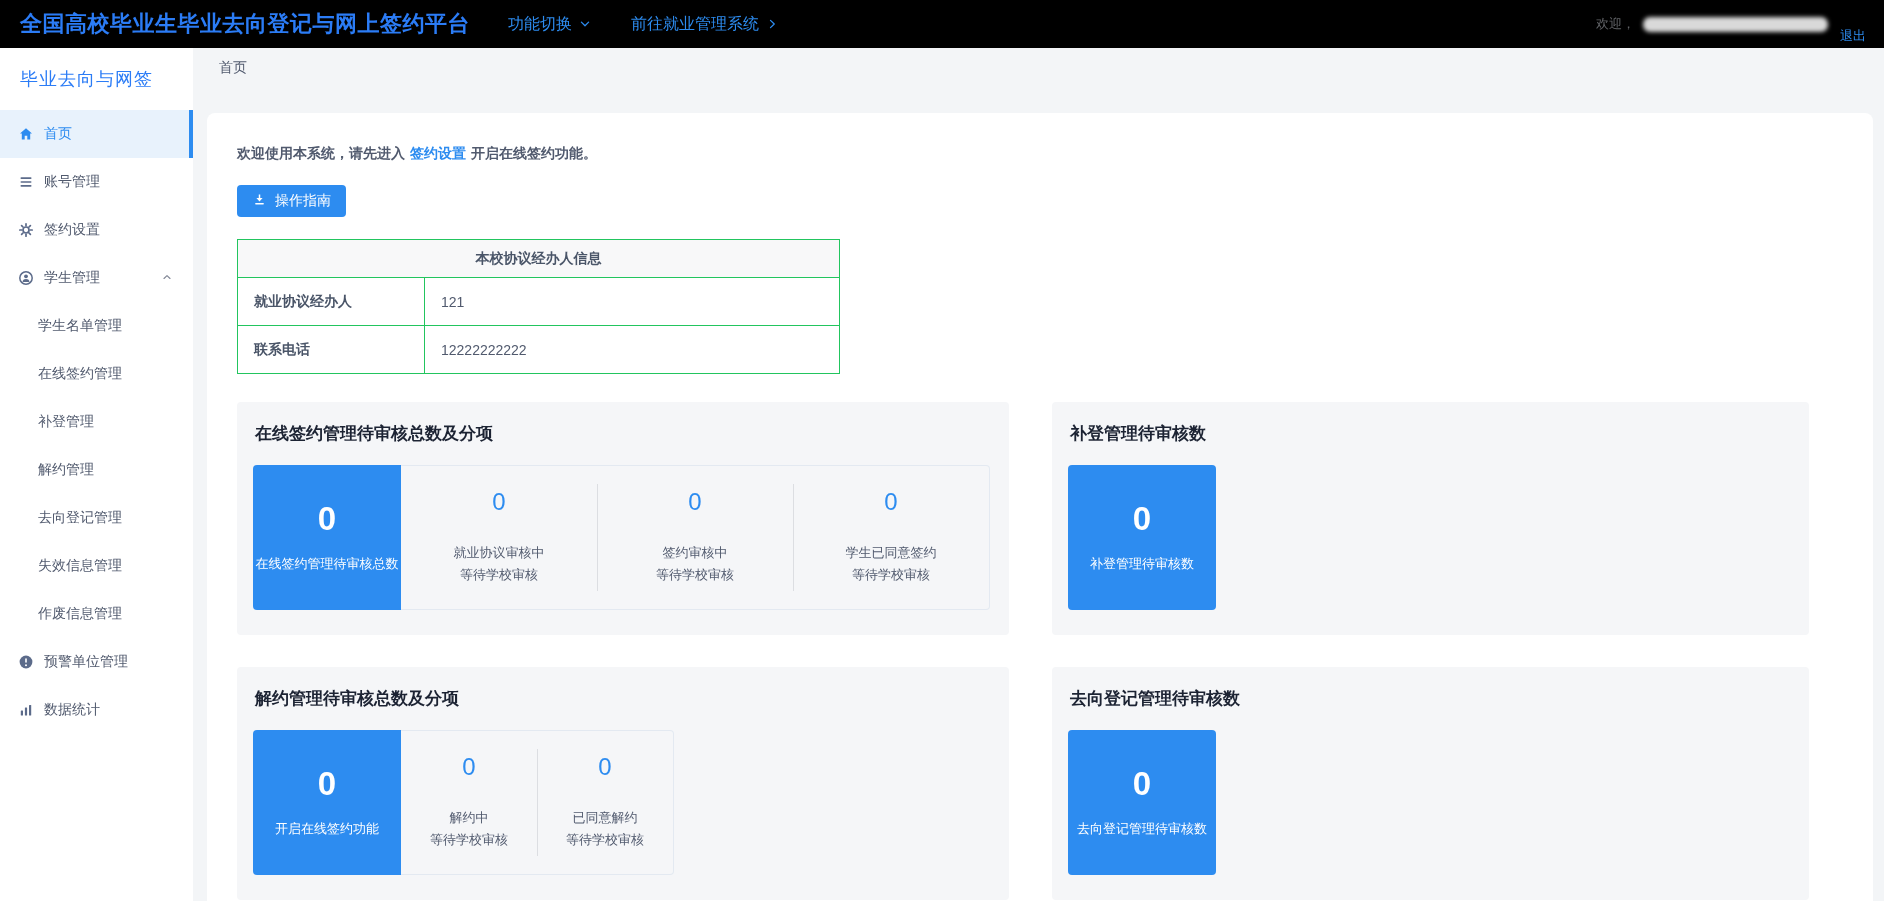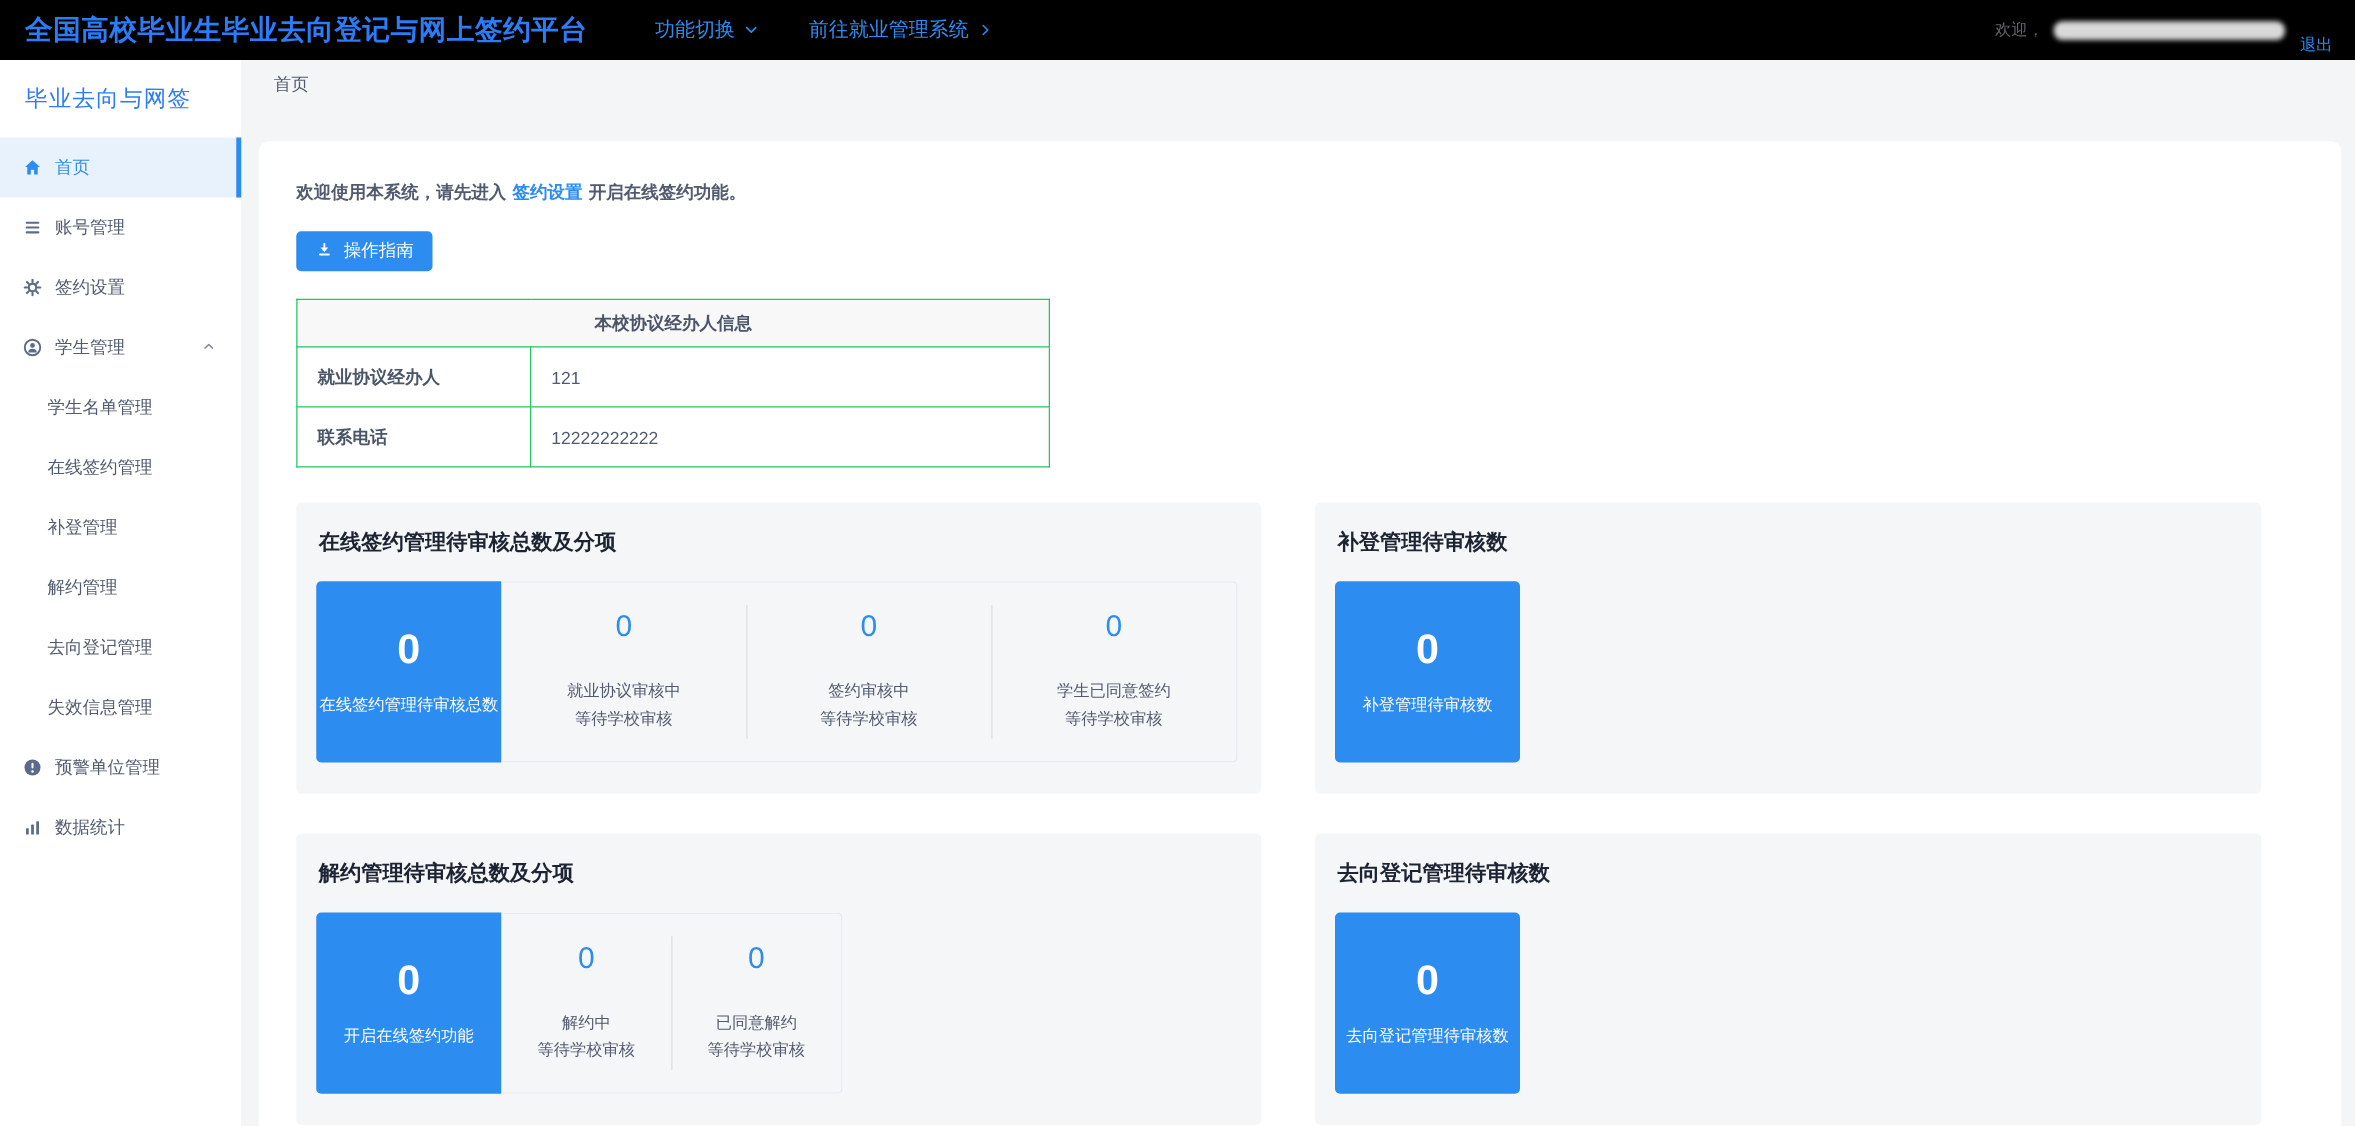--- a/index.html
+++ b/index.html
@@ -2,21 +2,21 @@
 <html><head>
 <meta charset="utf-8">
 <style>
   * { margin:0; padding:0; box-sizing:border-box; }
   html,body { width:1884px; height:901px; overflow:hidden; background:#fff;
     font-family:"Liberation Sans","DejaVu Sans",sans-serif; color:#515a6e; }
 
   
   .topbar { height:48px; background:#000000; display:flex; align-items:center; padding:0 18px 0 20px; }
   .brand { font-size:22px; font-weight:800; color:#2b7cf6; letter-spacing:.5px; white-space:nowrap; }
-  .topnav { display:flex; align-items:center; margin-left:54px; gap:40px; }
+  .topnav { display:flex; align-items:center; margin-left:38px; gap:40px; }
   .topnav-link { display:flex; align-items:center; gap:7px; font-size:16px; color:#2d8cf0; cursor:pointer; white-space:nowrap; }
   .topnav-link svg { display:block; }
   .topbar-right { margin-left:auto; display:flex; align-items:center; font-size:13px; color:#606266; }
   .redacted-name { display:inline-block; width:185px; height:15px; margin:0 12px 0 8px;
     background:#d9d9d9; border-radius:7px; filter:blur(2px); }
   .logout-link { color:#2d8cf0; font-size:13px; cursor:pointer;margin-top:24px; }
 
   
   .workspace { display:flex; height:853px; }
 
@@ -178,20 +178,23 @@
     </div>
     <div class="menu-item child">
       <span>解约管理</span>
     </div>
     <div class="menu-item child">
       <span>去向登记管理</span>
     </div>
     <div class="menu-item child">
       <span>失效信息管理</span>
     </div>
+    <div class="menu-item child">
+      <span>作废信息管理</span>
+    </div>
 
     <div class="menu-item">
       <span class="mi-icon">
         <svg width="16" height="16" viewBox="0 0 16 16">
             <circle cx="8" cy="8" r="6.4" fill="currentColor"></circle>
             <rect x="7.2" y="4.2" width="1.6" height="4.6" rx="0.8" fill="#fff"></rect>
             <circle cx="8" cy="11.2" r="1" fill="#fff"></circle>
           </svg>
       </span>
       <span>预警单位管理</span>

